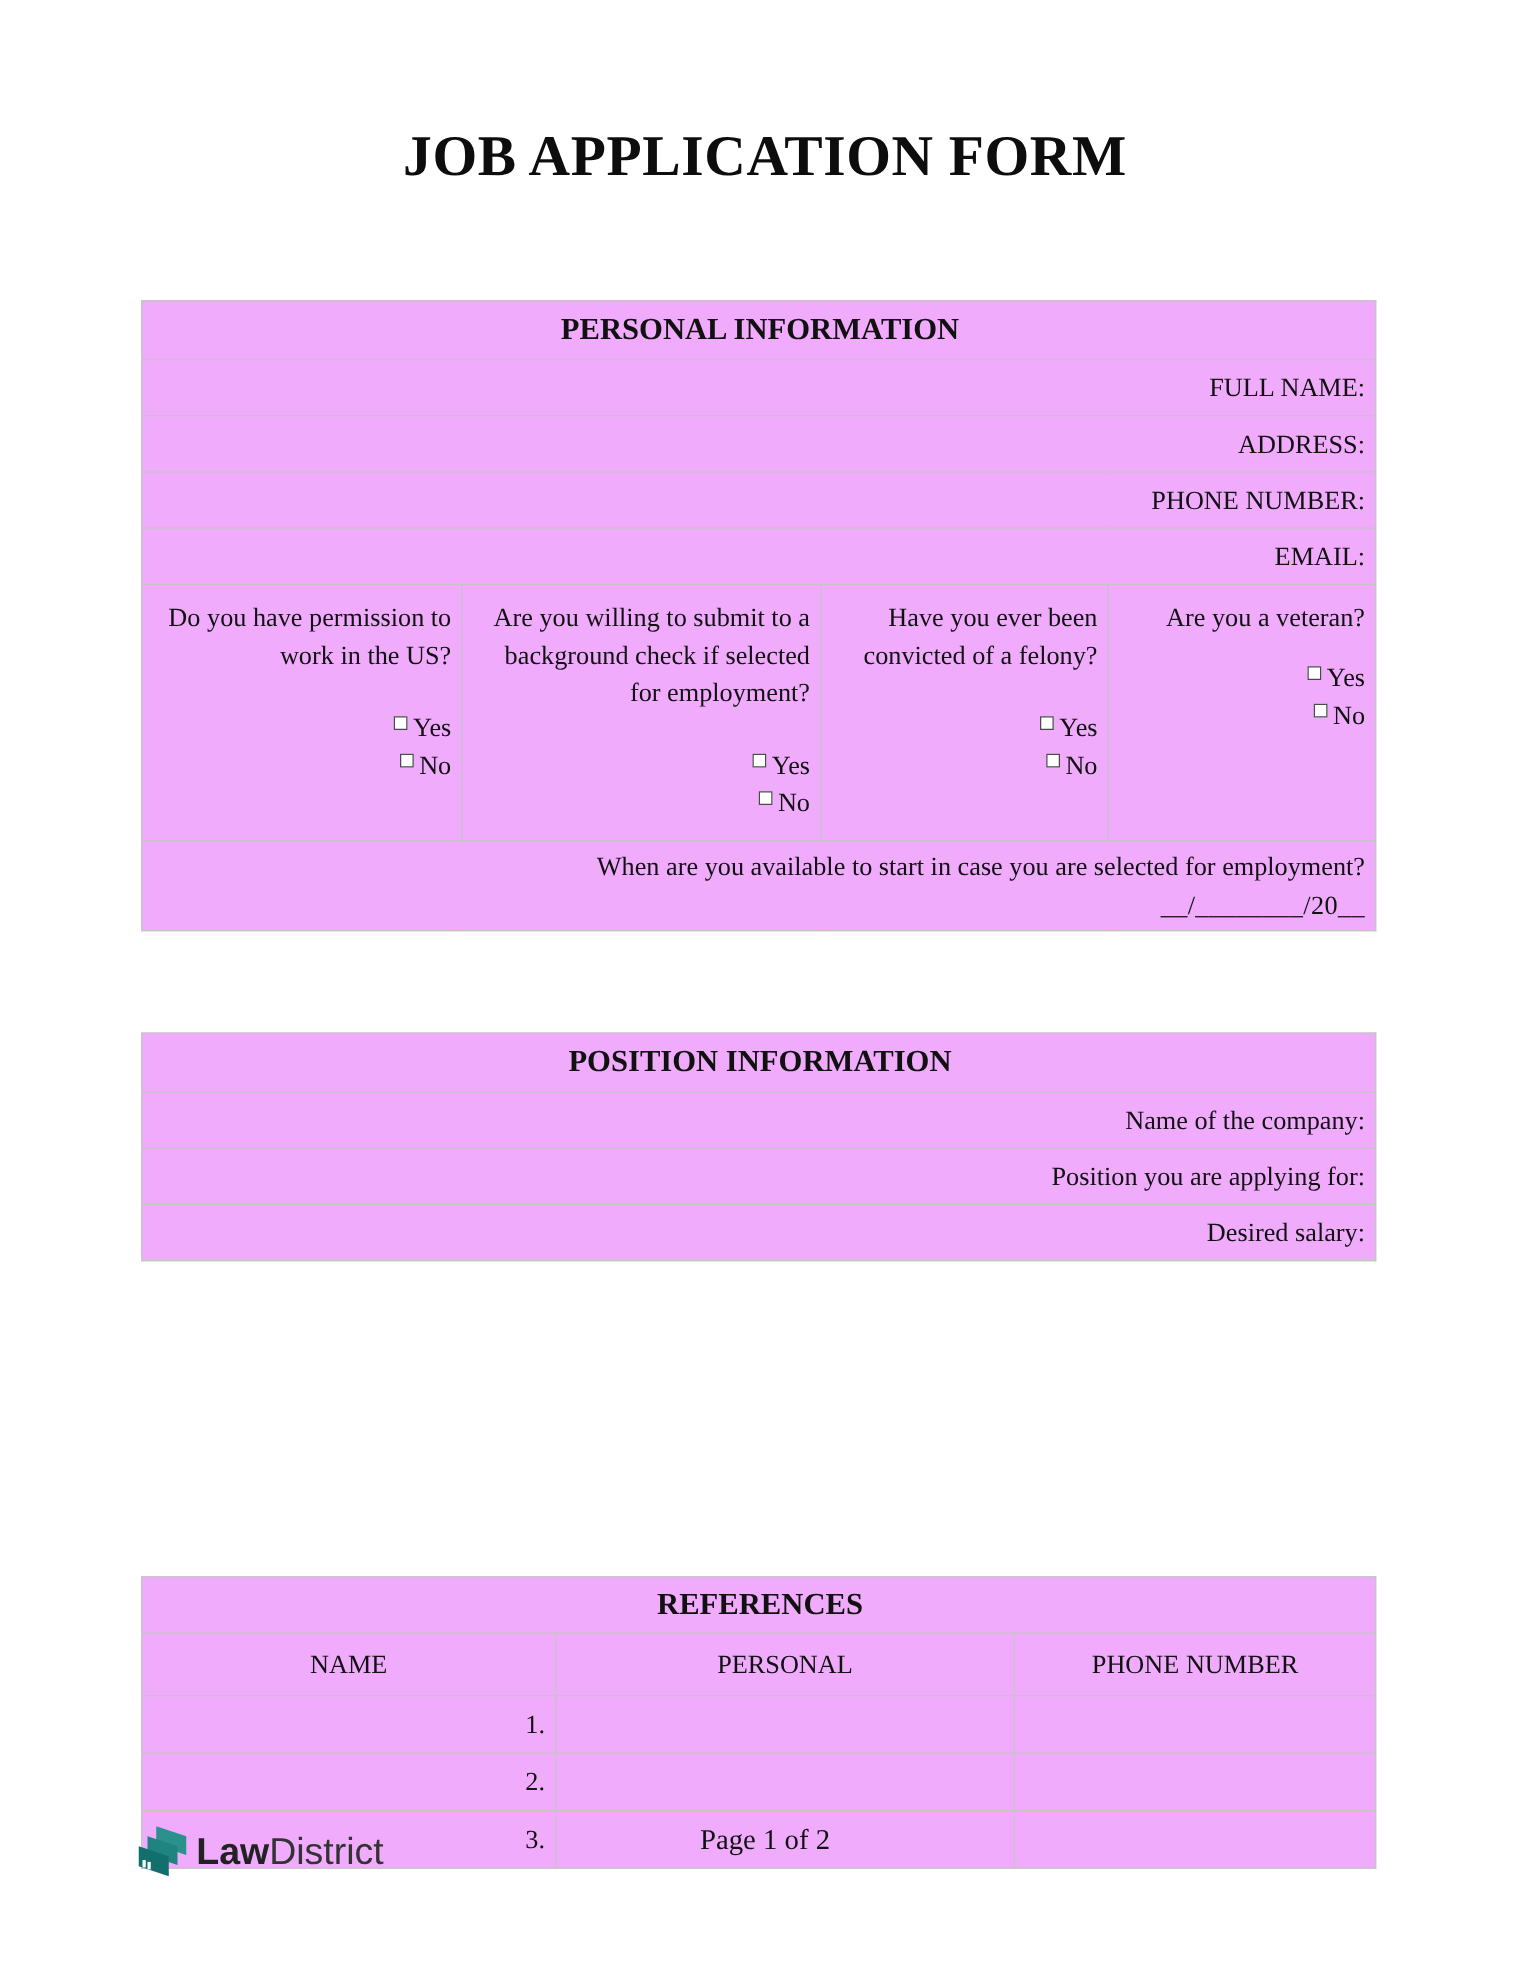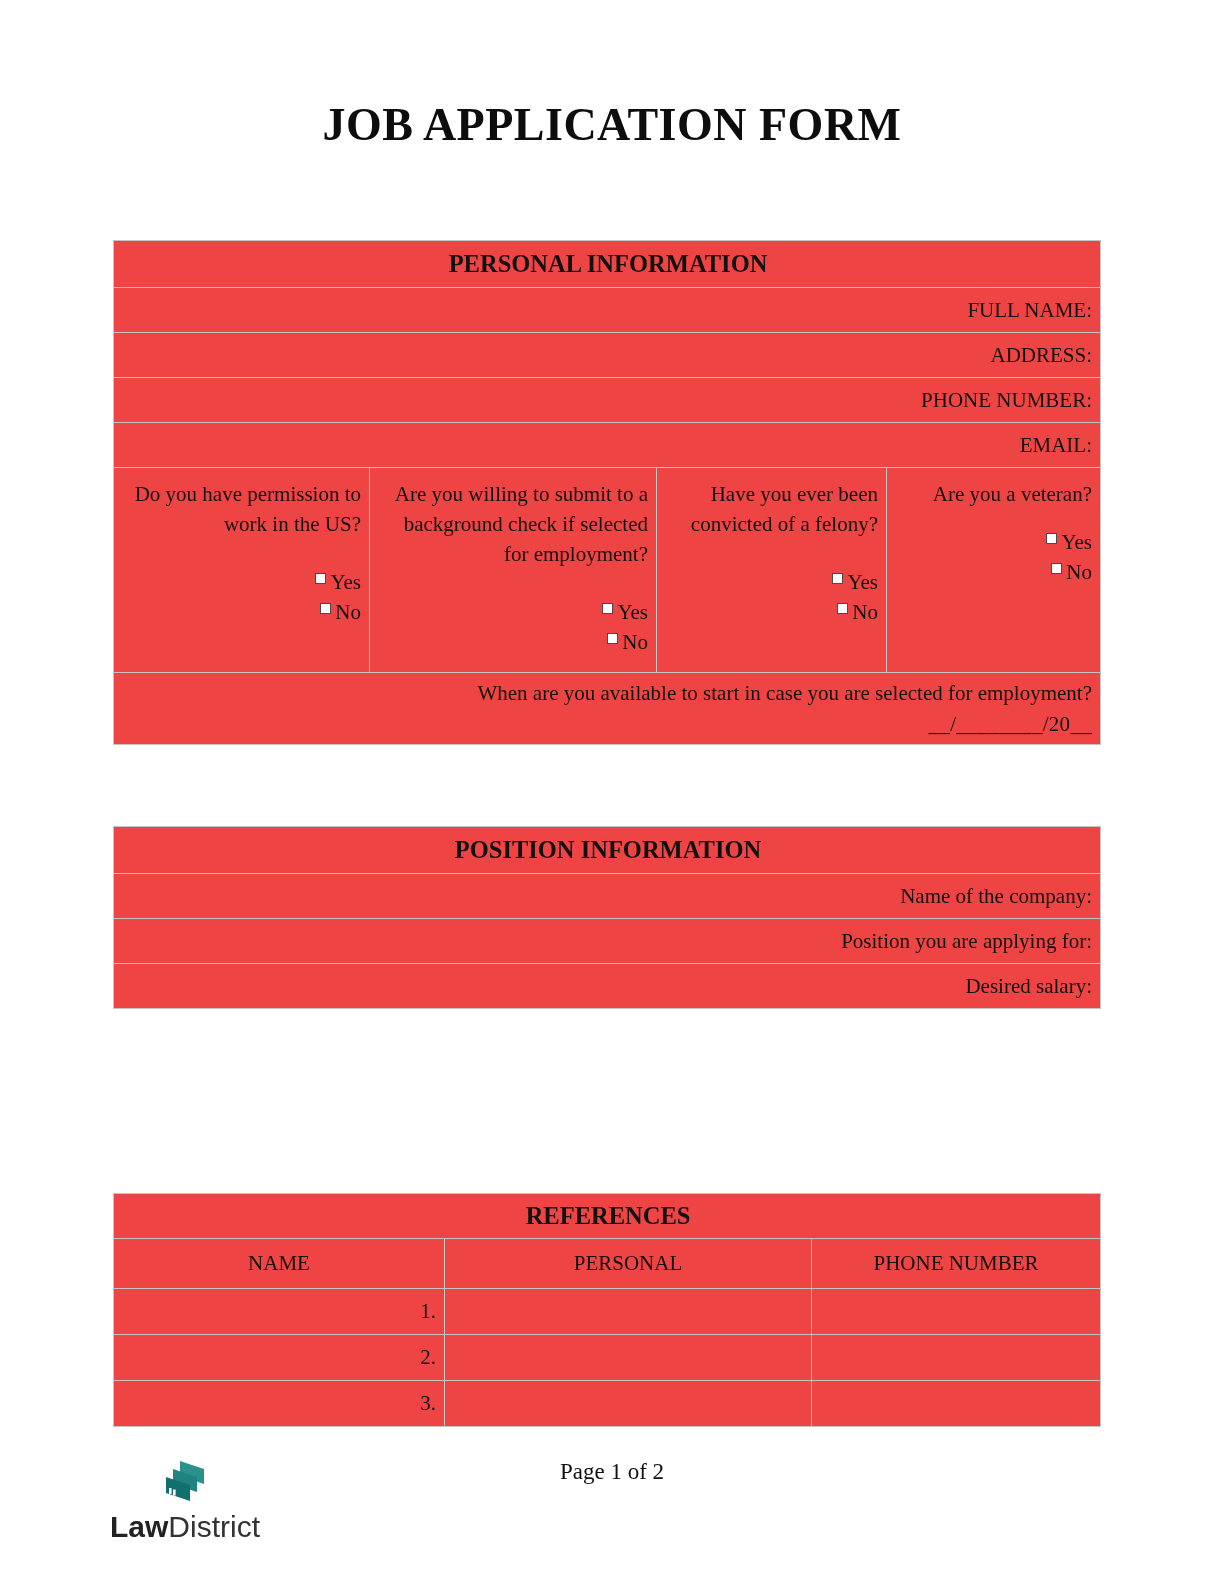--- a/index.html
+++ b/index.html
@@ -15,21 +15,21 @@
 
   .title {
     position: absolute; top: 98px; left: 0; width: 100%;
     text-align: center; font-size: 46px; font-weight: bold;
     letter-spacing: 0.5px; color: #0d0d0d;
   }
 
   table.t {
     position: absolute; left: 113px; width: 987px;
     border-collapse: collapse; table-layout: fixed;
-    background: #ef4444;
+    background: #f0abfc;
   }
   table.t td, table.t th {
     border: 1px solid #c4c4c4;
     font-size: 21px; font-weight: normal;
     padding: 0 8px 0 10px;
     vertical-align: middle;
     text-align: right;
     color: #111;
     overflow: hidden;
   }
@@ -73,21 +73,21 @@
   }
   .time-opts { padding-left: 30px; }
 
   .ref-colhead th { height: 49px; text-align: center !important; font-size: 21.5px; padding: 12px !important; font-family: Liberation Serif, serif; }
   .ref-row td { height: 46px; }
 
   .footer-logo {
     position: absolute; left: 110px; top: 1461px;
     display: flex; align-items: center; gap: 7px;
     font-family: "Liberation Sans", sans-serif;
-    font-size: 30px; color: #2b2b2b; flex-direction: column;
+    font-size: 30px; color: #2b2b2b;
   }
   .footer-logo .law { font-weight: bold; color: #222; }
   .footer-logo .district { font-weight: normal; color: #333; }
   .logo-icon { width: 40px; height: 42px; flex: 0 0 auto; }
 
   .page-num {
     position: absolute; top: 1459px; left: 0; width: 100%;
     text-align: center; font-size: 23px; color: #111;
   }
 </style>
@@ -173,21 +173,21 @@
         </tr>
     <tr class="field-row">
           <td>Position you are applying for:</td>
         </tr>
     <tr class="field-row">
           <td>Desired salary:</td>
         </tr>
   </tbody>
     </table>
 
-  <table class="t" style="top:1193px;">
+  <table class="t" style="top:1261px;">
     <colgroup>
         <col style="width:331px">
         <col style="width:367px">
         <col style="width:289px">
       </colgroup>
     <tbody>
         <tr>
           <td colspan="3" class="sec-header" style="height:45px;">REFERENCES</td>
         </tr>
     <tr class="ref-colhead">

